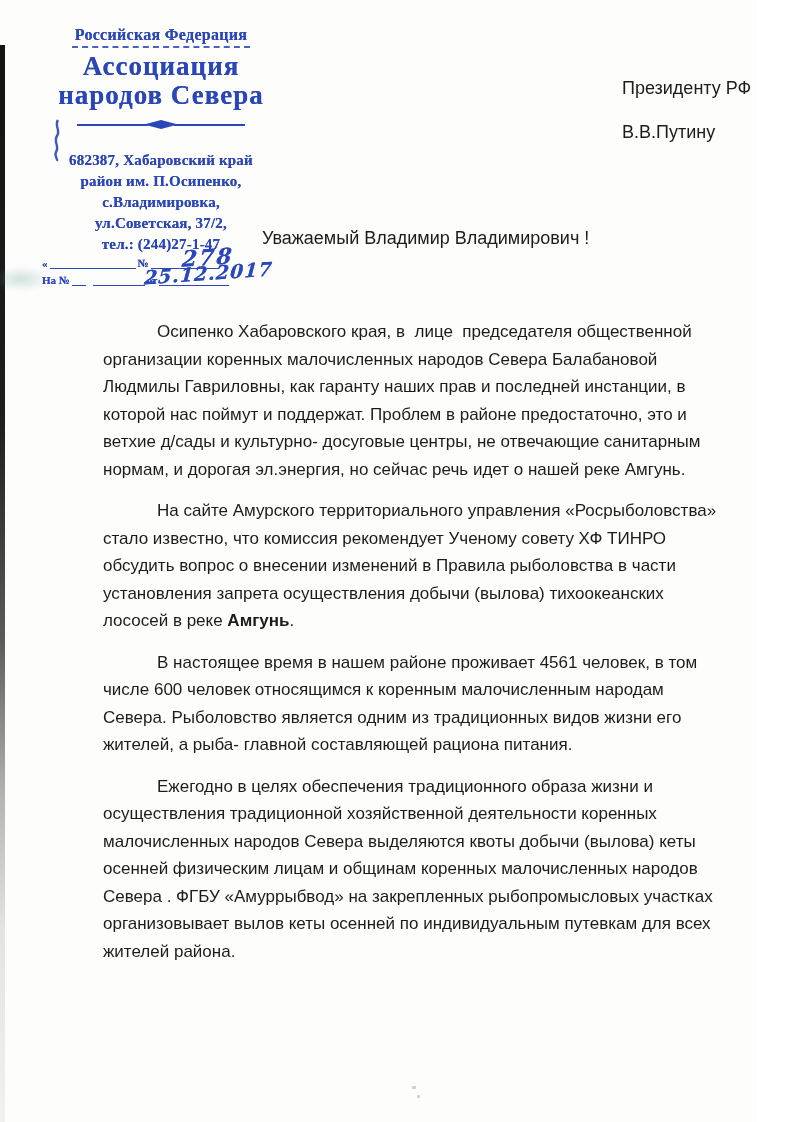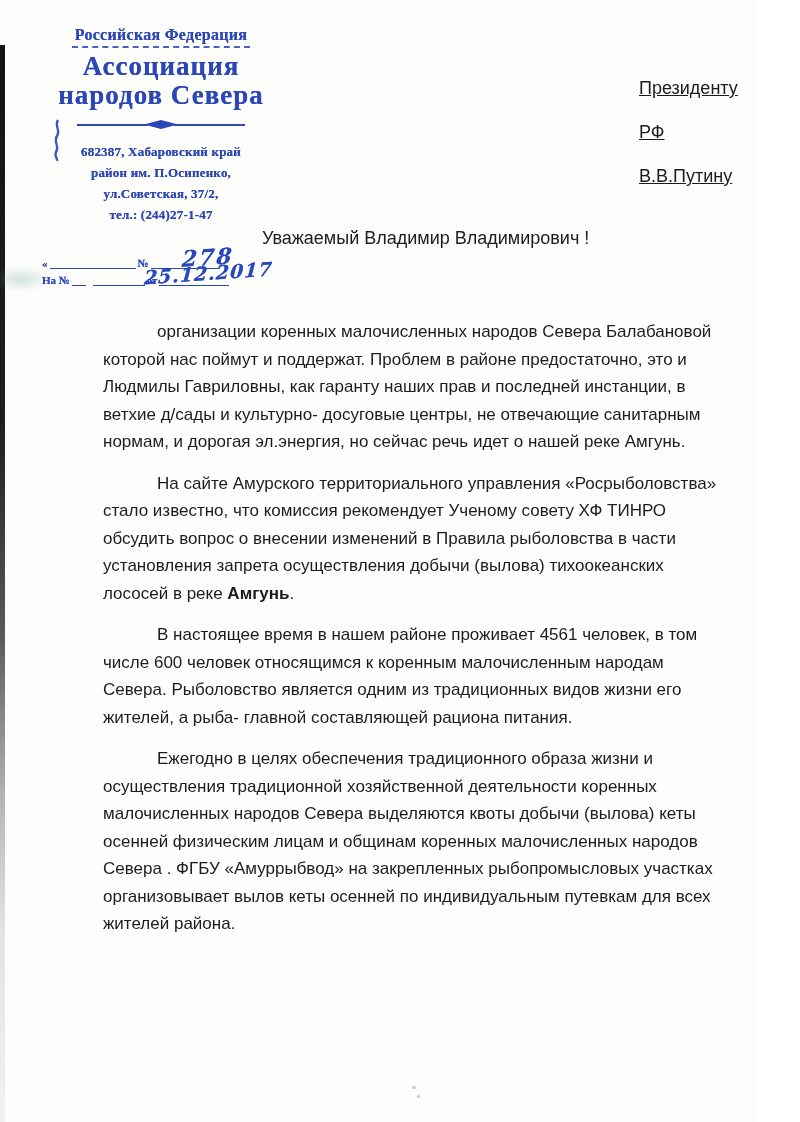--- a/index.html
+++ b/index.html
@@ -35,40 +35,40 @@
   .lh-underline{
     height:0;border-bottom:2px dashed #2b46b6;opacity:.85;
     width:178px;margin:2px auto 4px auto;
   }
   .lh-org{font-size:27px;line-height:29px;letter-spacing:1px;}
   .lh-divider{display:flex;align-items:center;width:168px;margin:10px auto 8px auto;}
   .lh-divider .seg{flex:1;height:2px;background:#2b46b6;}
   .lh-diamond{width:34px;height:9px;background:#2b46b6;
     clip-path:polygon(0 50%,50% 0,100% 50%,50% 100%);margin:0 -4px;}
   .lh-squiggle{position:absolute;left:8px;top:92px;}
-  .lh-address{font-size:13px;line-height:21px;margin-top:12px;letter-spacing:0.2px;}
+  .lh-address{font-size:15px;line-height:21px;margin-top:21px;letter-spacing:0.2px;}
 
   
   .reg{
     position:absolute;left:40px;top:252px;width:230px;
     font-family:"Liberation Serif",serif;font-size:11px;font-weight:bold;
   }
   .reg-row{display:flex;align-items:flex-end;height:17px;}
   .reg .lbl{white-space:pre;padding:0 2px;}
   .reg .u{border-bottom:1.5px solid #2b46b6;height:10px;}
   .hand{
     position:absolute;font-family:"DejaVu Serif",serif;font-style:italic;
     color:#2a48bc;text-shadow:0 0 0.5px rgba(42,72,188,0.8);
     transform:rotate(-4deg) skewX(-8deg);letter-spacing:2px;font-weight:bold;
   }
   .hand-number{left:142px;top:-8px;font-size:22px;}
   .hand-date{left:104px;top:10px;font-size:19px;letter-spacing:1px;}
 
   
-  .recipient{position:absolute;left:639px;top:66px;font-size:18px;line-height:44px;text-decoration:underline;}
+  .recipient{position:absolute;left:622px;top:66px;font-size:18px;line-height:44px;}
   .salutation{position:absolute;left:262px;top:228px;font-size:18px;}
   .body-text{position:absolute;left:103px;top:318px;width:660px;font-size:17px;}
   .para{margin:0 0 14px 0;}
   .line{white-space:pre;line-height:27.5px;height:27.5px;}
   .para .line:first-child{padding-left:54px;}
   .line .b{font-weight:bold;}
 </style>
 </head>
 <body>
 
@@ -88,20 +88,21 @@
       <path d="M8 2 C4 8 11 12 7 18 C3 24 10 28 6 34 C4 38 8 41 7 43" fill="none" stroke="#2b46b6" stroke-width="2.4" opacity="0.9"></path>
     </svg>
     <div class="lh-divider">
       <div class="seg"></div>
       <div class="lh-diamond"></div>
       <div class="seg"></div>
     </div>
     <div class="lh-address">
         <div>682387, Хабаровский край</div>
         <div>район им. П.Осипенко,</div>
+        <div>с.Владимировка,</div>
         <div>ул.Советская, 37/2,</div>
         <div>тел.: (244)27-1-47</div>
       </div>
   </div>
 
   <div class="reg stamp">
     <div class="reg-row">
       <span class="lbl">«</span>
       <span class="u" style="width:86px"></span>
       <span class="lbl">№</span>
@@ -121,23 +122,24 @@
 
   <div class="recipient">
     <div>Президенту РФ</div>
     <div>В.В.Путину</div>
   </div>
 
   <div class="salutation">Уважаемый Владимир Владимирович !</div>
 
   <div class="body-text">
       <div class="para">
+        <div class="line"><span>Осипенко Хабаровского края, в  лице  председателя общественной</span></div>
         <div class="line"><span>организации коренных малочисленных народов Севера Балабановой</span></div>
+        <div class="line"><span>Людмилы Гавриловны, как гаранту наших прав и последней инстанции, в</span></div>
         <div class="line"><span>которой нас поймут и поддержат. Проблем в районе предостаточно, это и</span></div>
-        <div class="line"><span>Людмилы Гавриловны, как гаранту наших прав и последней инстанции, в</span></div>
         <div class="line"><span>ветхие д/сады и культурно- досуговые центры, не отвечающие санитарным</span></div>
         <div class="line"><span>нормам, и дорогая эл.энергия, но сейчас речь идет о нашей реке Амгунь.</span></div>
       </div>
       <div class="para">
         <div class="line"><span>На сайте Амурского территориального управления «Росрыболовства»</span></div>
         <div class="line"><span>стало известно, что комиссия рекомендует Ученому совету ХФ ТИНРО</span></div>
         <div class="line"><span>обсудить вопрос о внесении изменений в Правила рыболовства в части</span></div>
         <div class="line"><span>установления запрета осуществления добычи (вылова) тихоокеанских</span></div>
         <div class="line"><span>лососей в реке </span><span class="b">Амгунь</span><span>.</span></div>
       </div>

